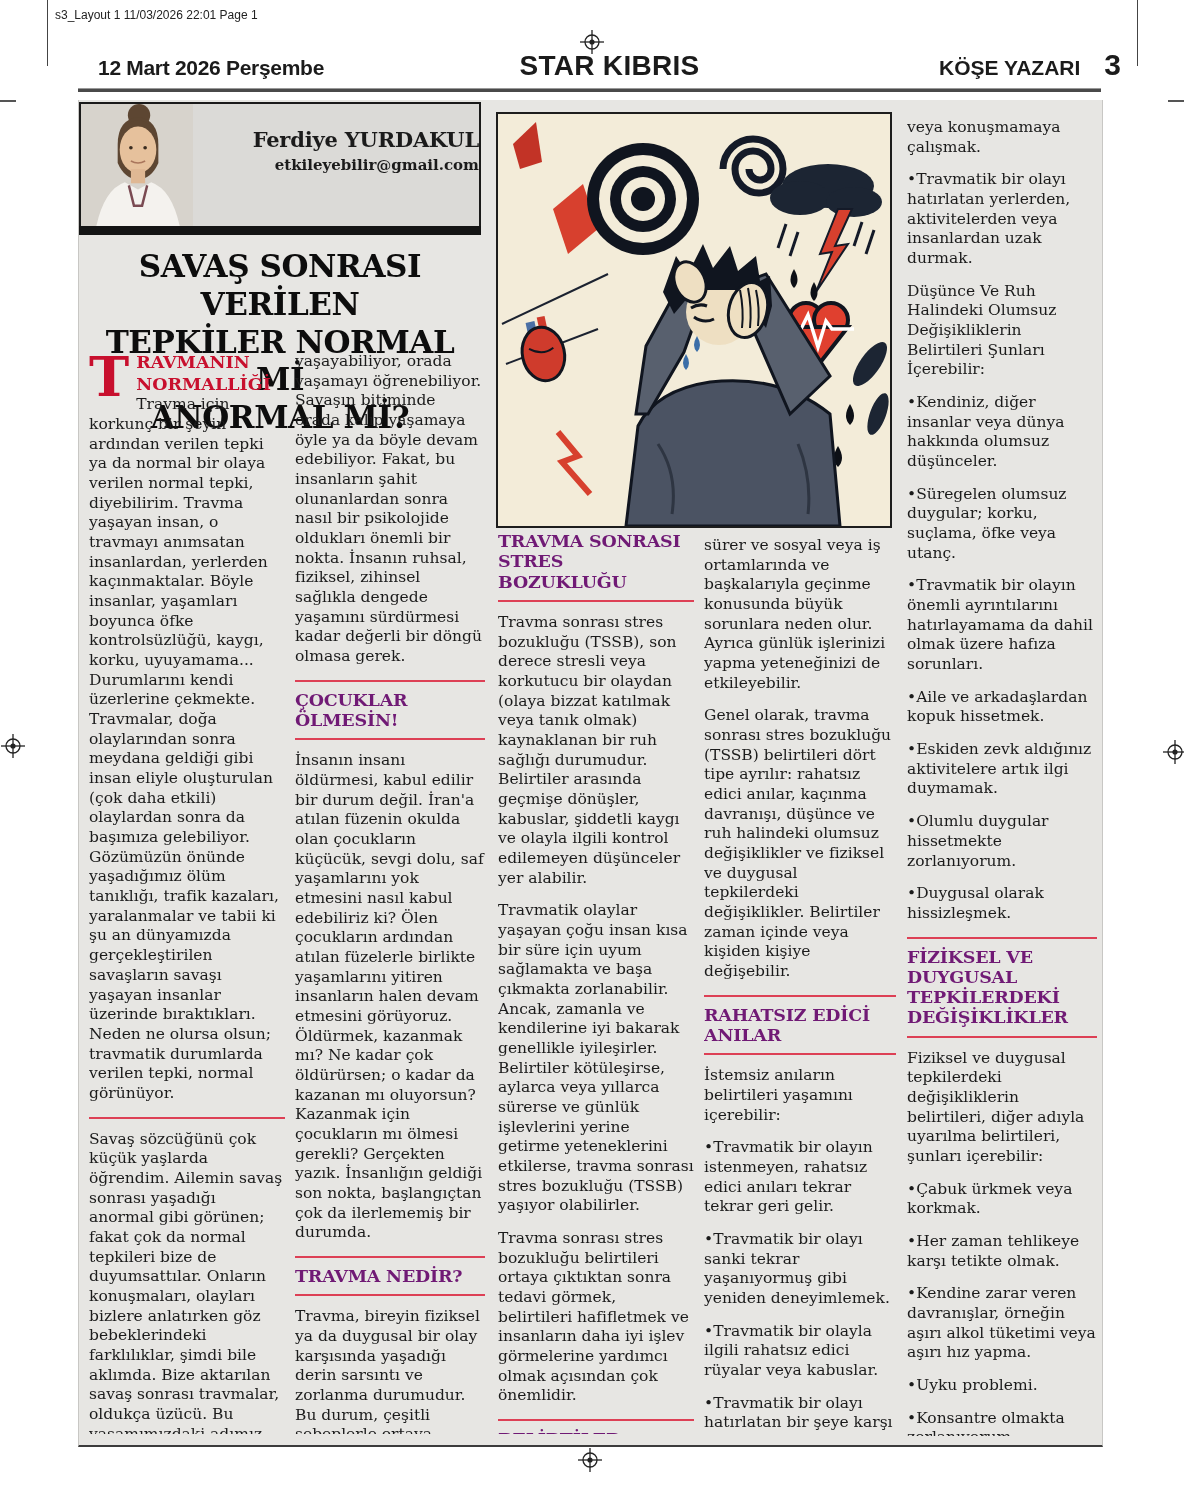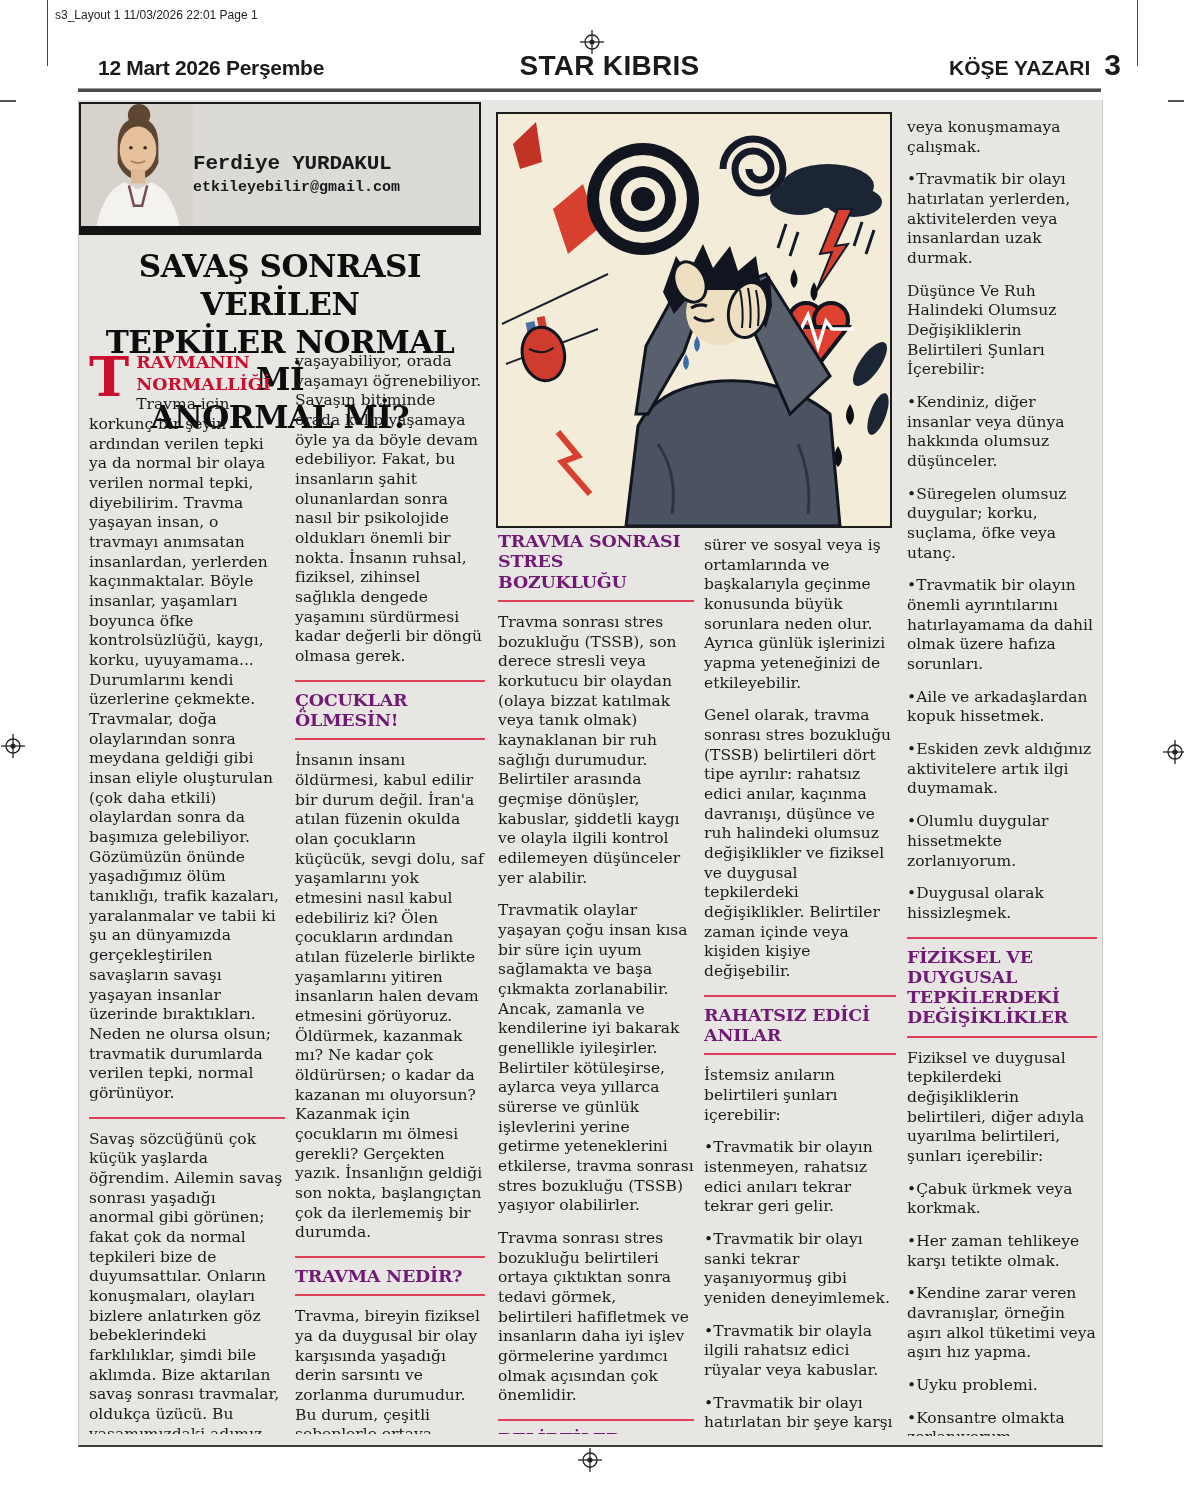--- a/index.html
+++ b/index.html
@@ -12,32 +12,32 @@
   .trim-v-right{position:absolute;left:1137px;top:0;width:1px;height:66px;background:#444;}
   .trim-h-left{position:absolute;left:0;top:100px;width:16px;height:2px;background:#555;}
   .trim-h-right{position:absolute;left:1168px;top:100px;width:16px;height:2px;background:#555;}
   .regmark{position:absolute;width:24px;height:24px;}
   
   .header{position:absolute;left:78px;top:48px;width:1023px;display:flex;align-items:baseline;
           font-family:"Liberation Sans",sans-serif;margin-left:20px;}
   .hdr-date{flex:1;font-size:21px;font-weight:600;letter-spacing:-0.3px;}
   .hdr-masthead{flex:1;text-align:center;font-size:28px;font-weight:700;letter-spacing:0.3px;}
   .hdr-right{flex:1;text-align:right;font-size:21px;font-weight:600;display:flex;
-             justify-content:flex-end;align-items:baseline;gap:14px;}
+             justify-content:flex-end;align-items:baseline;gap:24px;}
   .hdr-pagenum{font-size:30px;font-weight:700;}
   .header-rule{position:absolute;left:78px;top:88px;width:1023px;height:3px;background:#4a4a4a;
                border-top:1px solid #999;}
   
   .content{position:absolute;left:78px;top:100px;width:1023px;height:1345px;background:#e7e6e3;
            border-bottom:2px solid #3c3c3c;border-left:1px solid #c8c7c4;border-right:1px solid #c8c7c4;}
   
   .author-box{position:absolute;left:0;top:2px;width:402px;height:124px;background:#dbdad7;
               border:2px solid #1a1a1a;border-bottom:none;box-sizing:border-box;display:flex;}
   .author-photo{width:112px;height:100%;flex:none;}
-  .author-info{flex:1;text-align:left;padding-top:48px;font-family:Liberation Mono, monospace;}
+  .author-info{flex:1;text-align:right;padding-top:23px;}
   .author-name{font-size:21px;font-weight:700;letter-spacing:-0.2px;}
   .author-email{font-size:15px;font-weight:700;margin-top:4px;}
   .black-bar{position:absolute;left:0;top:126px;width:402px;height:9px;background:#141414;}
   .headline{position:absolute;left:0;top:148px;width:402px;text-align:center;
             font-size:31px;font-weight:700;line-height:1.22;color:#0d0d0d;letter-spacing:-0.4px;}
   
   .illustration{position:absolute;left:417px;top:12px;width:396px;height:416px;
                 border:2px solid #1d1d1d;box-sizing:border-box;background:#f3ecd9;}
   .illustration svg{display:block;width:100%;height:100%;}
   
@@ -222,21 +222,21 @@
         <p class="para">Travma sonrası stres bozukluğu belirtileri ortaya çıktıktan sonra tedavi görmek, belirtileri hafifletmek ve insanların daha iyi işlev görmelerine yardımcı olmak açısından çok önemlidir.</p>
         <div class="red-rule"></div>
         <h3 class="sec-heading">BELİRTİLER</h3>
       </div>
     <div class="col" id="col4">
         <p class="para">sürer ve sosyal veya iş ortamlarında ve başkalarıyla geçinme konusunda büyük sorunlara neden olur. Ayrıca günlük işlerinizi yapma yeteneğinizi de etkileyebilir.</p>
         <p class="para">Genel olarak, travma sonrası stres bozukluğu (TSSB) belirtileri dört tipe ayrılır: rahatsız edici anılar, kaçınma davranışı, düşünce ve ruh halindeki olumsuz değişiklikler ve fiziksel ve duygusal tepkilerdeki değişiklikler. Belirtiler zaman içinde veya kişiden kişiye değişebilir.</p>
         <div class="red-rule"></div>
         <h3 class="sec-heading">RAHATSIZ EDİCİ ANILAR</h3>
         <div class="red-rule"></div>
-        <p class="para">İstemsiz anıların belirtileri şunları içerebilir:</p>
+        <p class="para">İstemsiz anıların belirtileri yaşamını içerebilir:</p>
         <p class="para">•Travmatik bir olayın istenmeyen, rahatsız edici anıları tekrar tekrar geri gelir.</p>
         <p class="para">•Travmatik bir olayı sanki tekrar yaşanıyormuş gibi yeniden deneyimlemek.</p>
         <p class="para">•Travmatik bir olayla ilgili rahatsız edici rüyalar veya kabuslar.</p>
         <p class="para">•Travmatik bir olayı hatırlatan bir şeye karşı ortaya çıkan şiddetli duygusal sıkıntı veya fiziksel tepkiler.</p>
       </div>
     <div class="col" id="col5">
         <p class="para">veya konuşmamaya çalışmak.</p>
         <p class="para">•Travmatik bir olayı hatırlatan yerlerden, aktivitelerden veya insanlardan uzak durmak.</p>
         <p class="para">Düşünce Ve Ruh Halindeki Olumsuz Değişikliklerin Belirtileri Şunları İçerebilir:</p>
         <p class="para">•Kendiniz, diğer insanlar veya dünya hakkında olumsuz düşünceler.</p>

